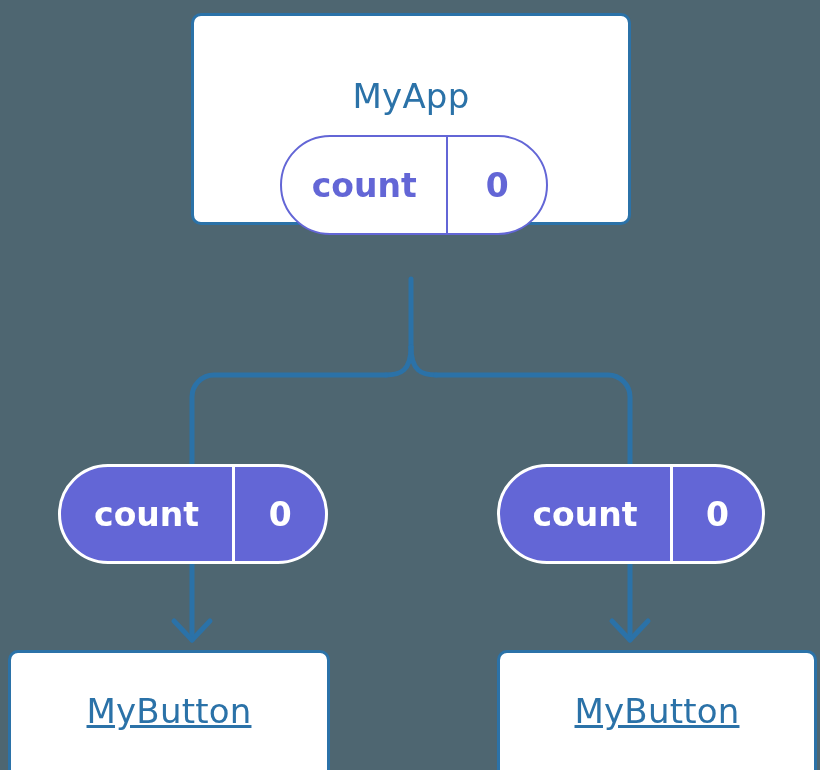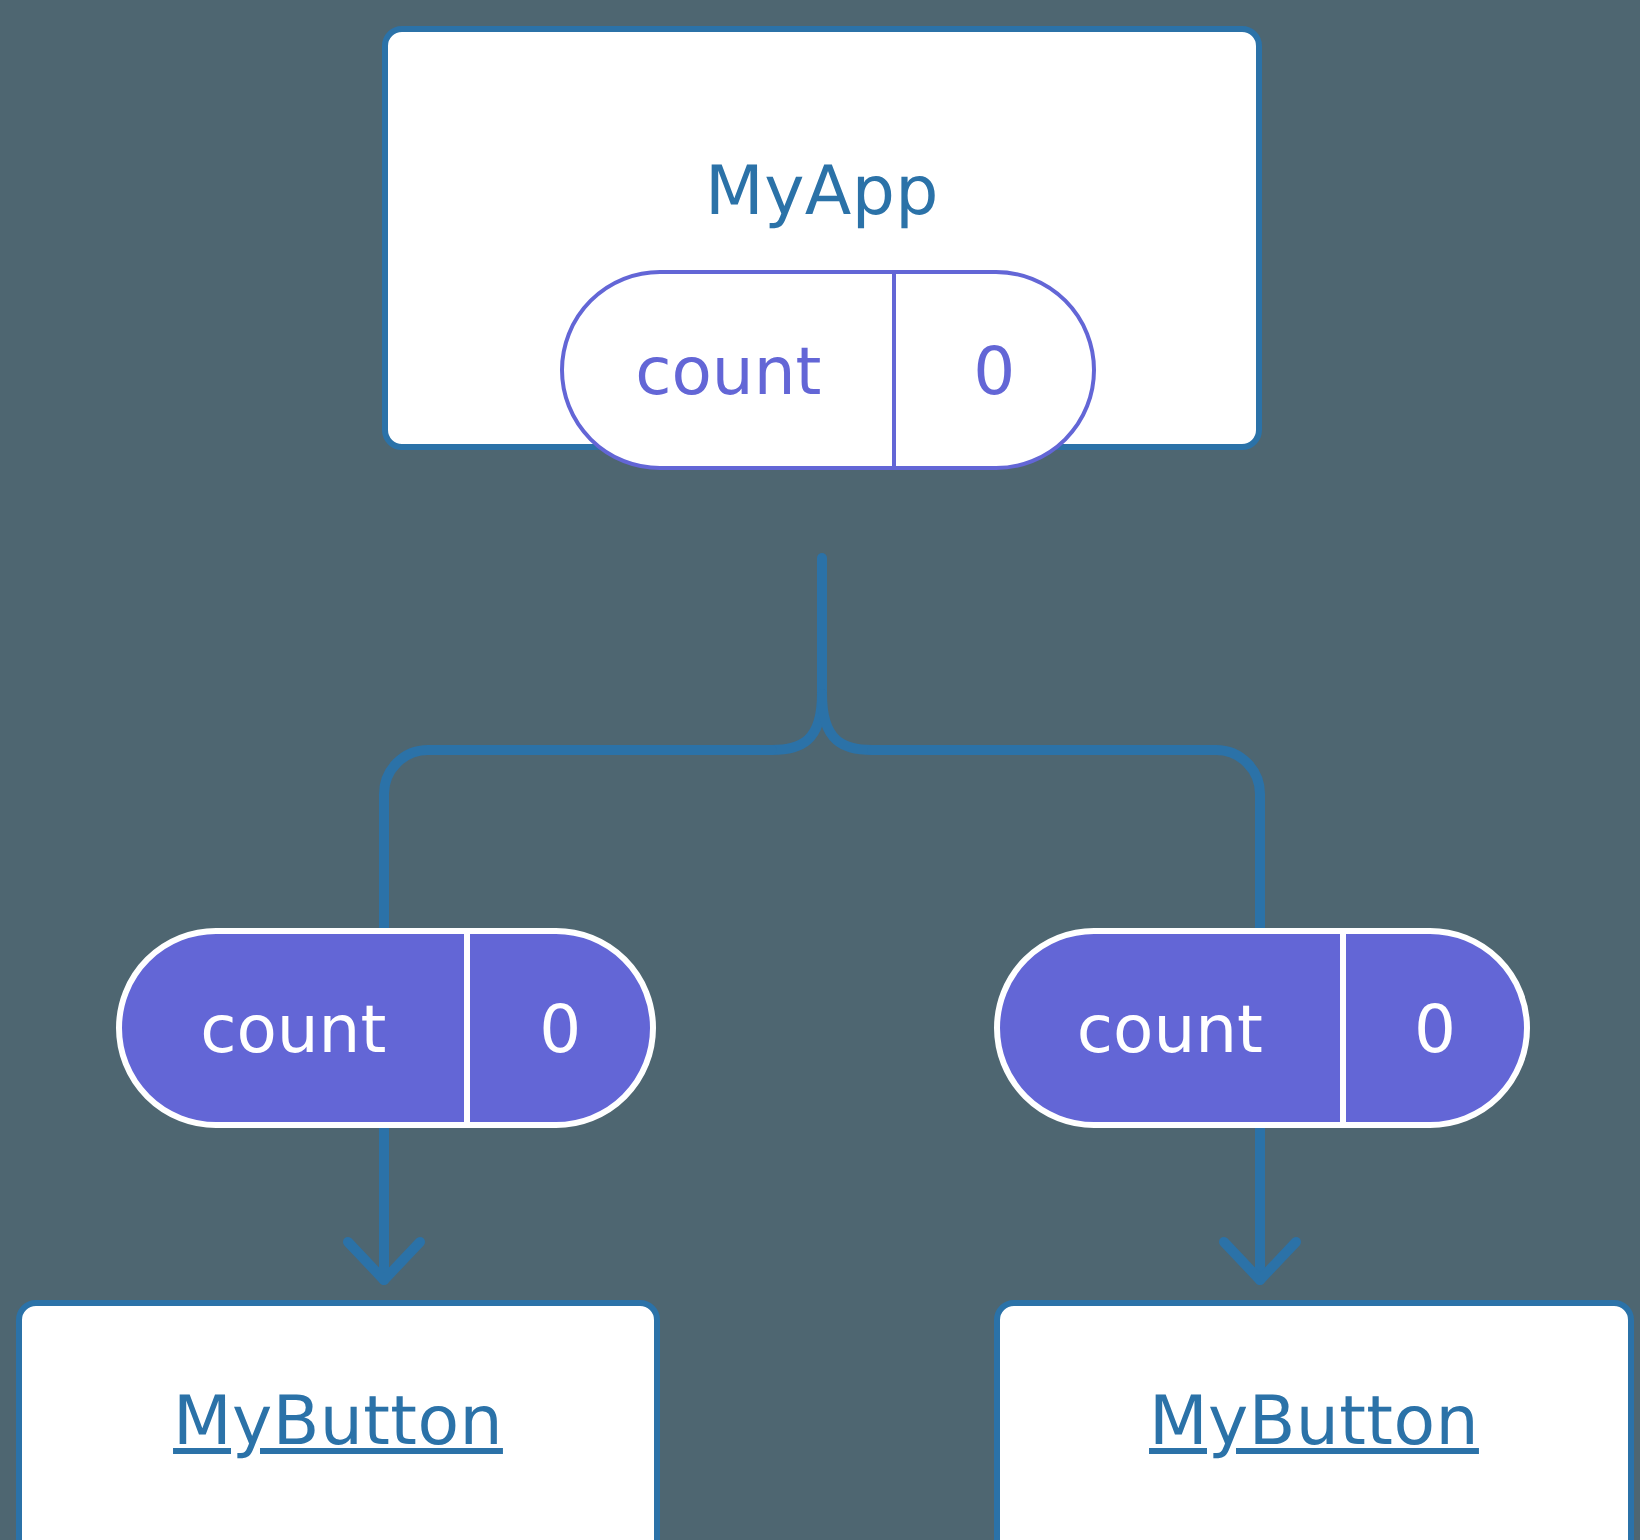--- a/index.html
+++ b/index.html
@@ -83,21 +83,21 @@
     align-items: stretch;
     box-sizing: border-box;
     border-radius: 999px;
     overflow: hidden;
   }
   .pill-key, .pill-val {
     display: flex;
     align-items: center;
     justify-content: center;
     font-size: 33px;
-    font-weight: 400;
+    font-weight: 700;
     white-space: nowrap;
     box-sizing: border-box;
   }
 
   
   .pill-outline {
     background: #ffffff;
     border: 2px solid #6366d6;
   }
   .pill-outline .pill-key {

